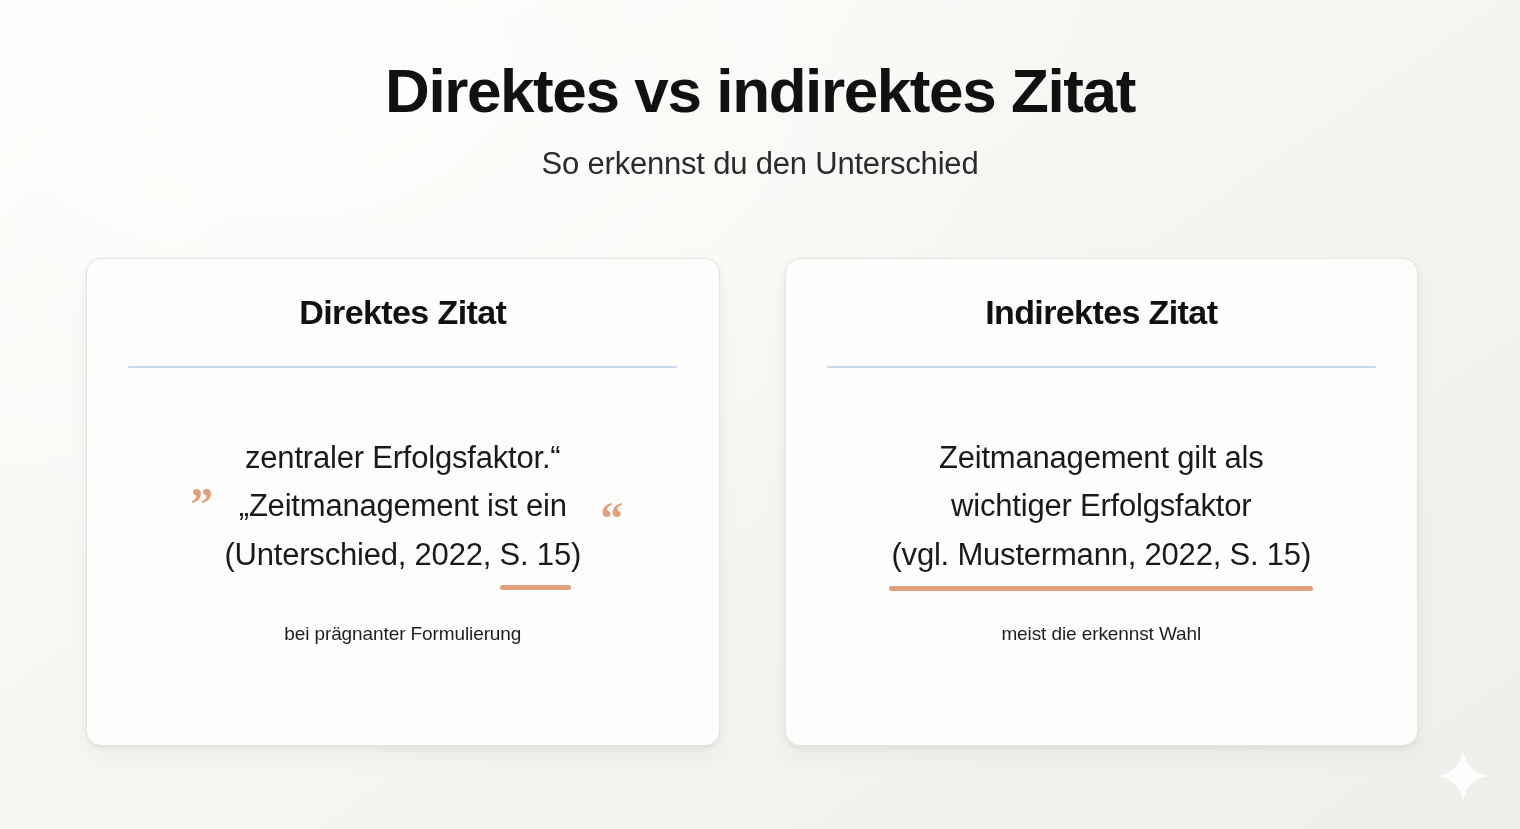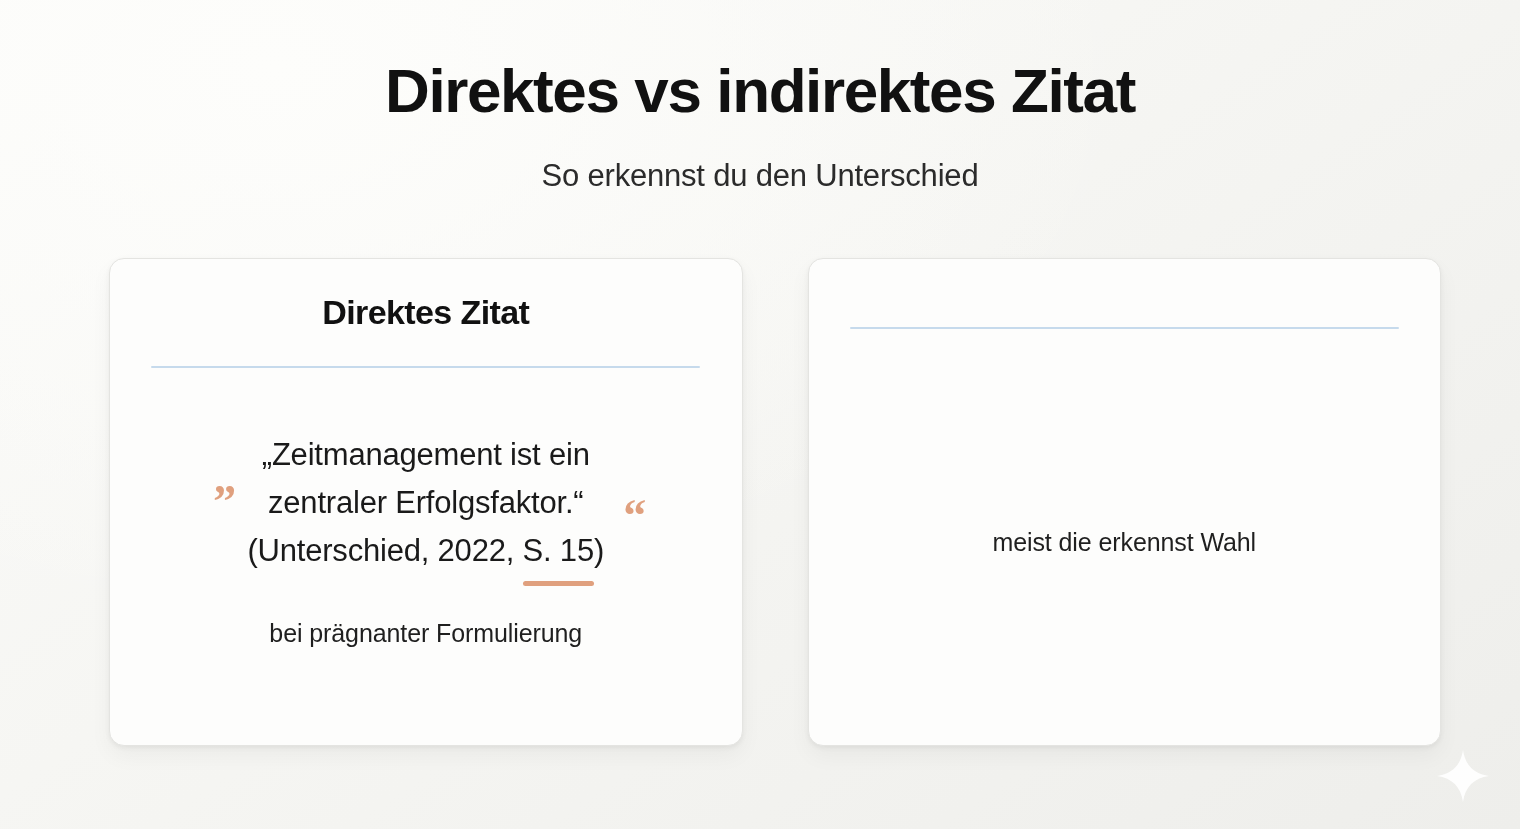--- a/index.html
+++ b/index.html
@@ -39,32 +39,32 @@
 
   .slide-title {
     font-size: 62px;
     font-weight: 800;
     letter-spacing: -1.4px;
     color: #111111;
     line-height: 1.06;
   }
 
   .slide-subtitle {
-    margin-top: 34px;
+    margin-top: 22px;
     font-size: 31px;
     font-weight: 400;
     color: #2b2b2b;
     letter-spacing: -0.2px;
   }
 
   
   .cards {
     position: absolute;
     top: 258px;
-    left: 109px;
+    left: 86px;
     width: 1332px;
     height: 488px;
     display: flex;
     gap: 65px;
   }
 
   .card {
     flex: 1 1 0;
     background: #fdfdfc;
     border: 1px solid #e4e4e1;
@@ -143,21 +143,21 @@
     border-radius: 3px;
   }
   .cite-underline.wide::after {
     left: -2px;
     right: -2px;
     bottom: -12px;
   }
 
   .card-footnote {
     margin-top: 44px;
-    font-size: 25px;
+    font-size: 19px;
     font-weight: 400;
     color: #1f1f1f;
     text-align: center;
     letter-spacing: -0.1px;
   }
 
   
   .sparkle {
     position: absolute;
     right: 30px;
@@ -182,34 +182,40 @@
     <section class="card">
       <h2 class="card-title">Direktes Zitat</h2>
 
       <div class="card-divider"></div>
 
       <div class="card-body">
         <div class="quote-block">
           <span class="deco-quote open">„</span>
           <span class="deco-quote close">“</span>
 
+          <span class="quote-line">zentraler Erfolgsfaktor.“</span>
           <span class="quote-line">„Zeitmanagement ist ein</span>
-          <span class="quote-line">zentraler Erfolgsfaktor.“</span>
           <span class="quote-line"><span>(Unterschied, 2022, </span><span class="cite-underline">S. 15</span><span>)</span></span>
         </div>
 
         <div class="card-footnote">bei prägnanter Formulierung</div>
       </div>
     </section>
 
     <section class="card">
+      <h2 class="card-title">Indirektes Zitat</h2>
 
       <div class="card-divider"></div>
 
       <div class="card-body">
+        <div class="quote-block">
+          <span class="quote-line">Zeitmanagement gilt als</span>
+          <span class="quote-line">wichtiger Erfolgsfaktor</span>
+          <span class="quote-line"><span class="cite-underline wide">(vgl. Mustermann, 2022, S. 15)</span></span>
+        </div>
 
         <div class="card-footnote">meist die erkennst Wahl</div>
       </div>
     </section>
 
   </div>
 
   <svg class="sparkle" viewBox="0 0 100 100" aria-hidden="true">
     <path d="M50 2 C54 30 70 46 98 50 C70 54 54 70 50 98 C46 70 30 54 2 50 C30 46 46 30 50 2 Z" fill="#ffffff"></path>
   </svg>

